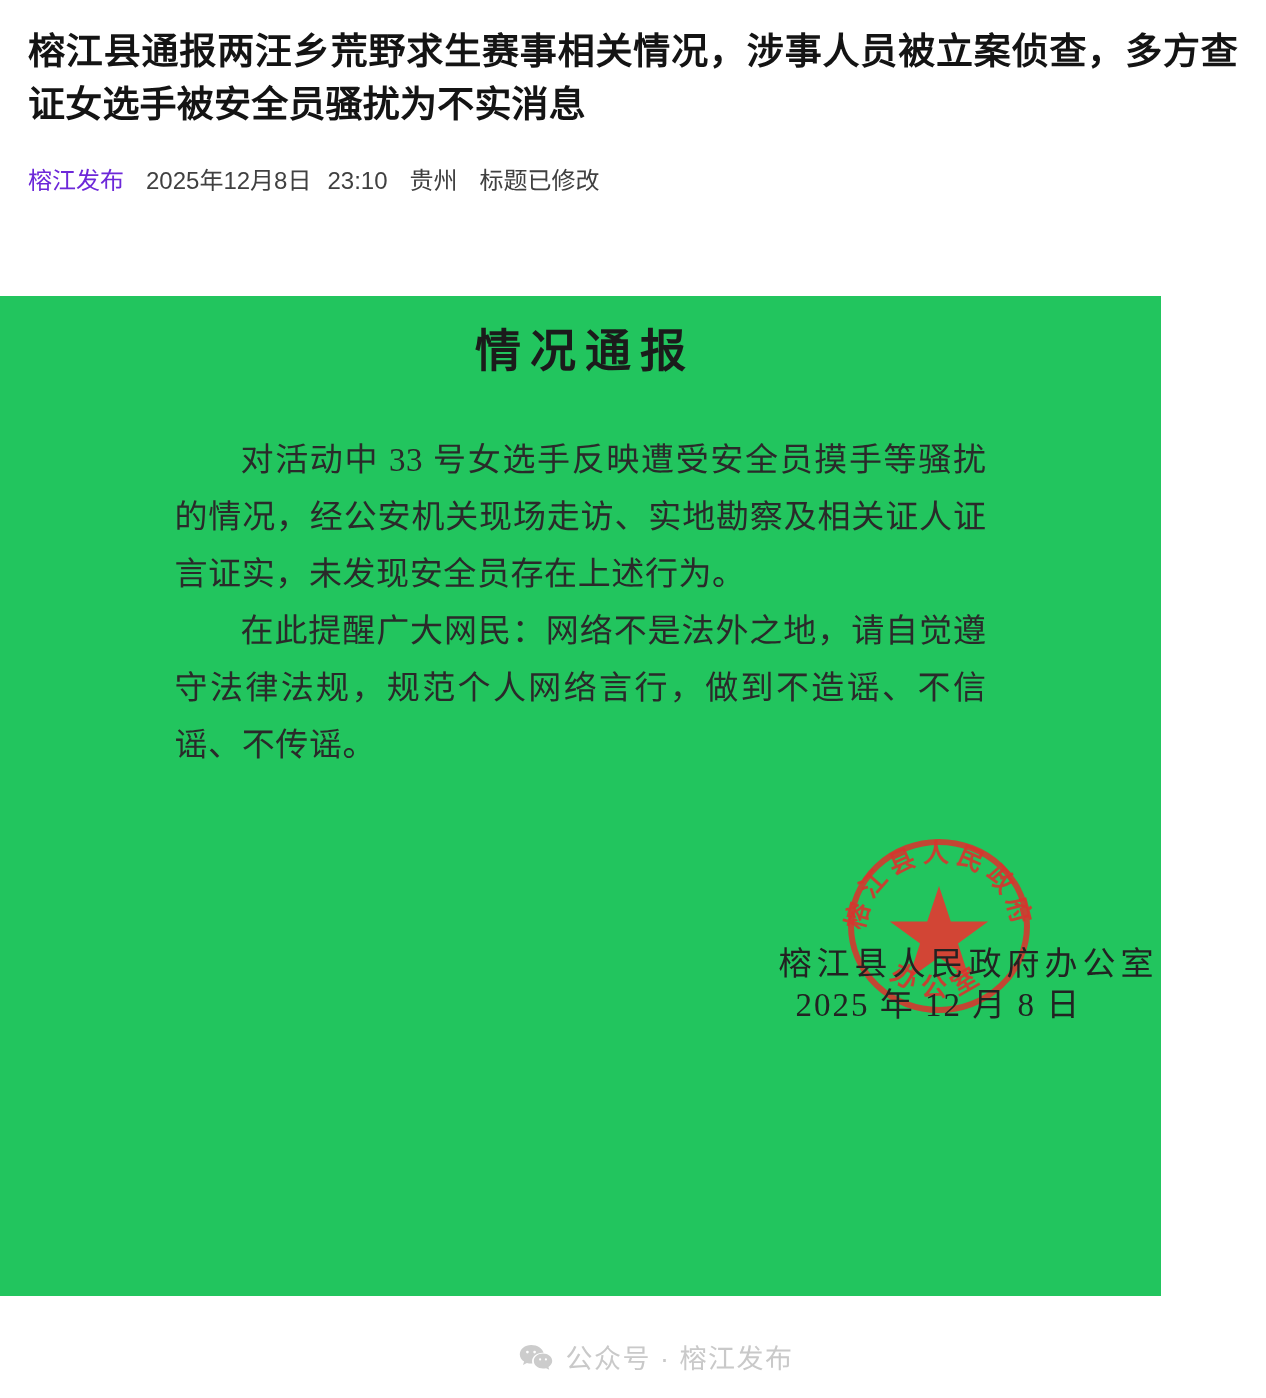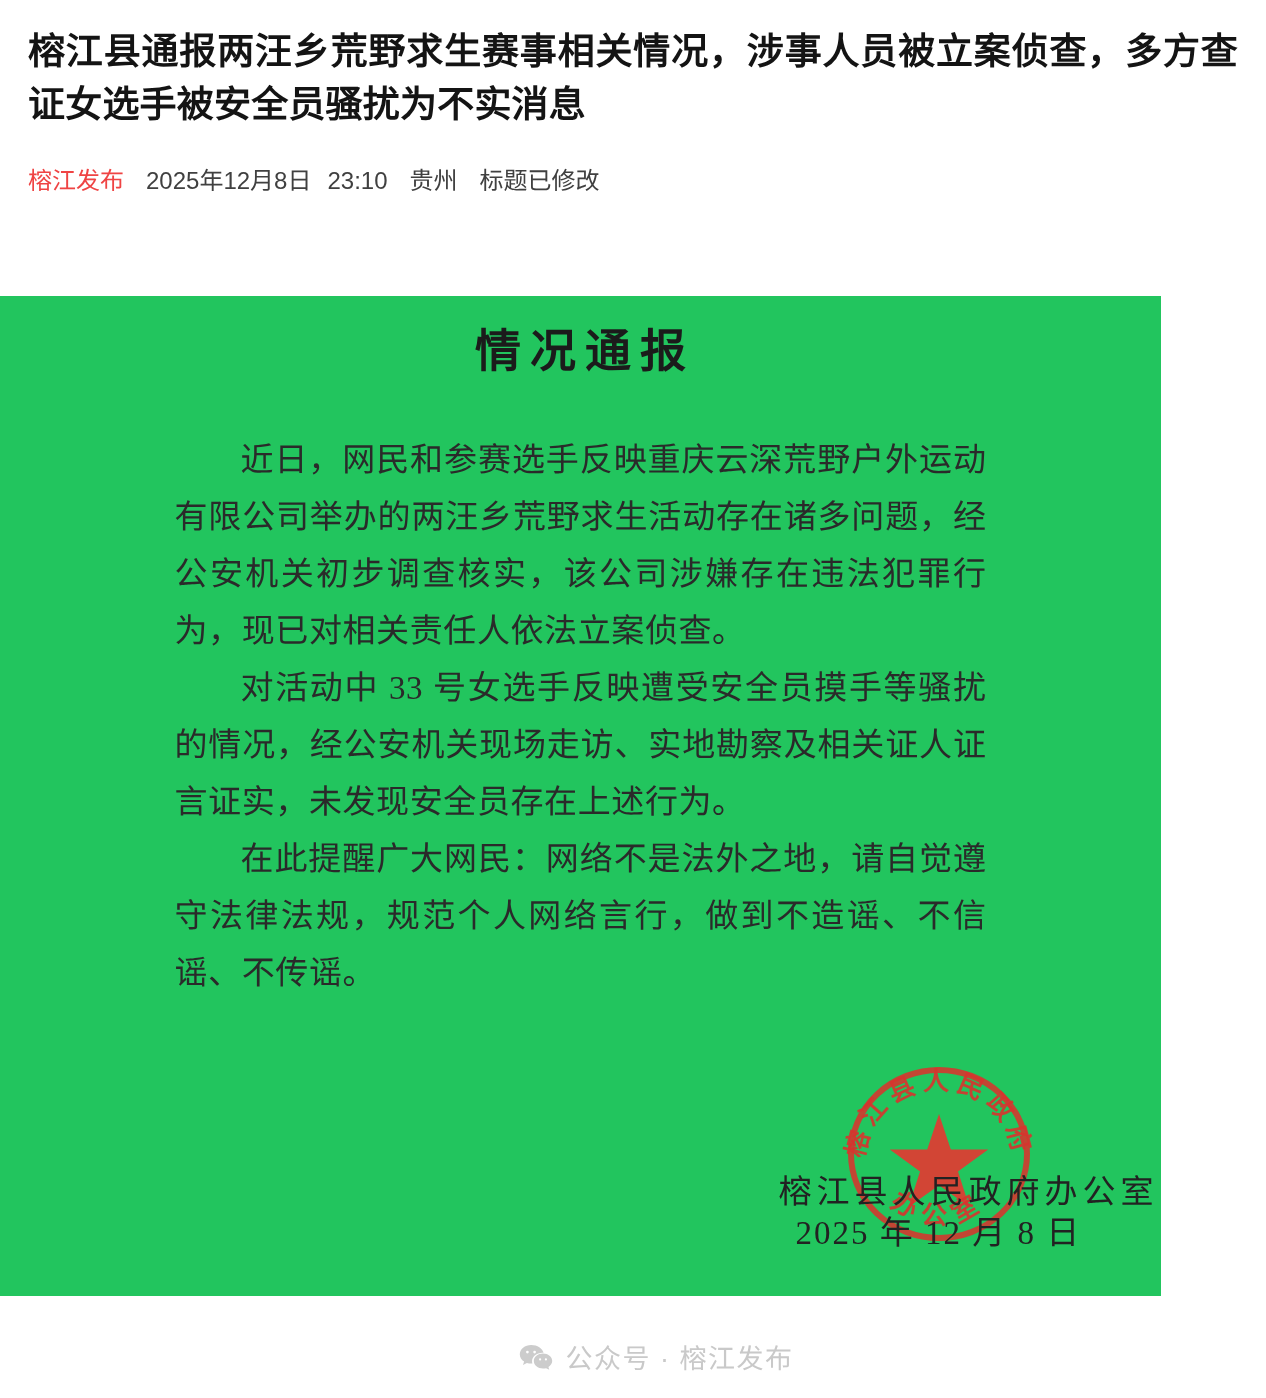--- a/index.html
+++ b/index.html
@@ -32,21 +32,21 @@
   }
   .meta-row {
     margin-top: 36px;
     display: flex;
     align-items: baseline;
     font-size: 24px;
     line-height: 1.2;
     white-space: nowrap;
   }
   .meta-account {
-    color: #ef4444;
+    color: #6d28d9;
     font-size: 24px;
   }
   .meta-item {
     color: #404040;
     font-size: 24px;
   }
   .meta-gap-lg { width: 22px; display: inline-block; }
   .meta-gap-sm { width: 16px; display: inline-block; }
 
   
@@ -165,21 +165,20 @@
     <span class="meta-gap-lg"></span>
     <span class="meta-item">标题已修改</span>
   </div>
 </div>
 
 <div class="doc-image">
 
   <div class="doc-heading">情况通报</div>
 
   <div class="doc-body">
-    <p class="doc-para">近日，网民和参赛选手反映重庆云深荒野户外运动有限公司举办的两汪乡荒野求生活动存在诸多问题，经公安机关初步调查核实，该公司涉嫌存在违法犯罪行为，现已对相关责任人依法立案侦查。</p>
     <p class="doc-para">对活动中 33 号女选手反映遭受安全员摸手等骚扰的情况，经公安机关现场走访、实地勘察及相关证人证言证实，未发现安全员存在上述行为。</p>
     <p class="doc-para">在此提醒广大网民：网络不是法外之地，请自觉遵守法律法规，规范个人网络言行，做到不造谣、不信谣、不传谣。</p>
 
     <div class="sign-block">
 
       <svg class="seal" viewBox="0 0 212 196">
         <defs>
           <path id="sealArc" d="M 32 104 A 74 70 0 0 1 180 104" fill="none"></path>
           <path id="sealArcBottom" d="M 40 106 A 66 62 0 0 0 172 106" fill="none"></path>
         </defs>

